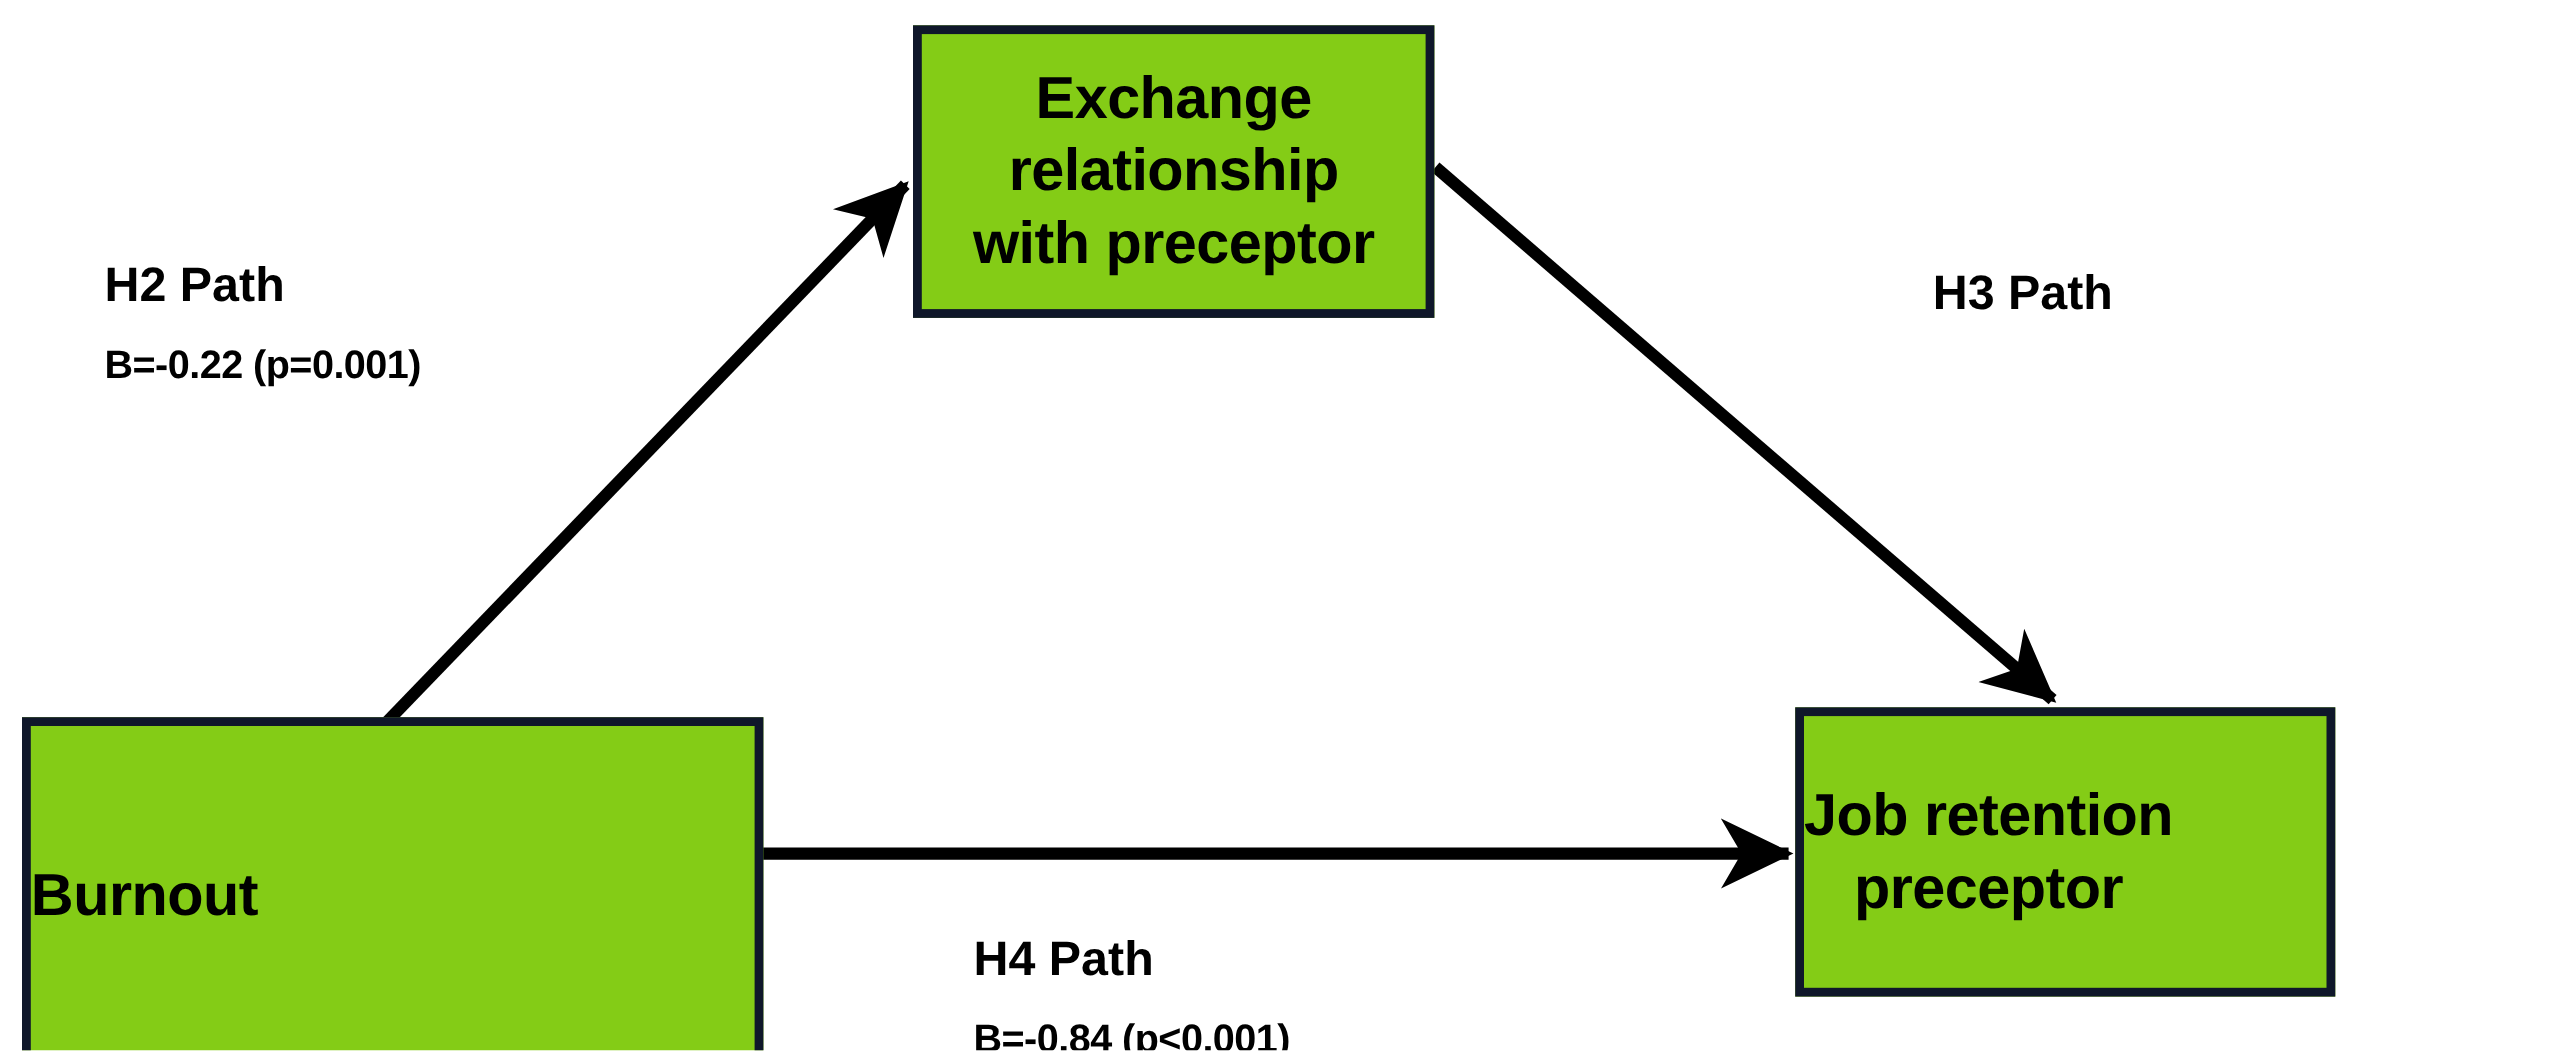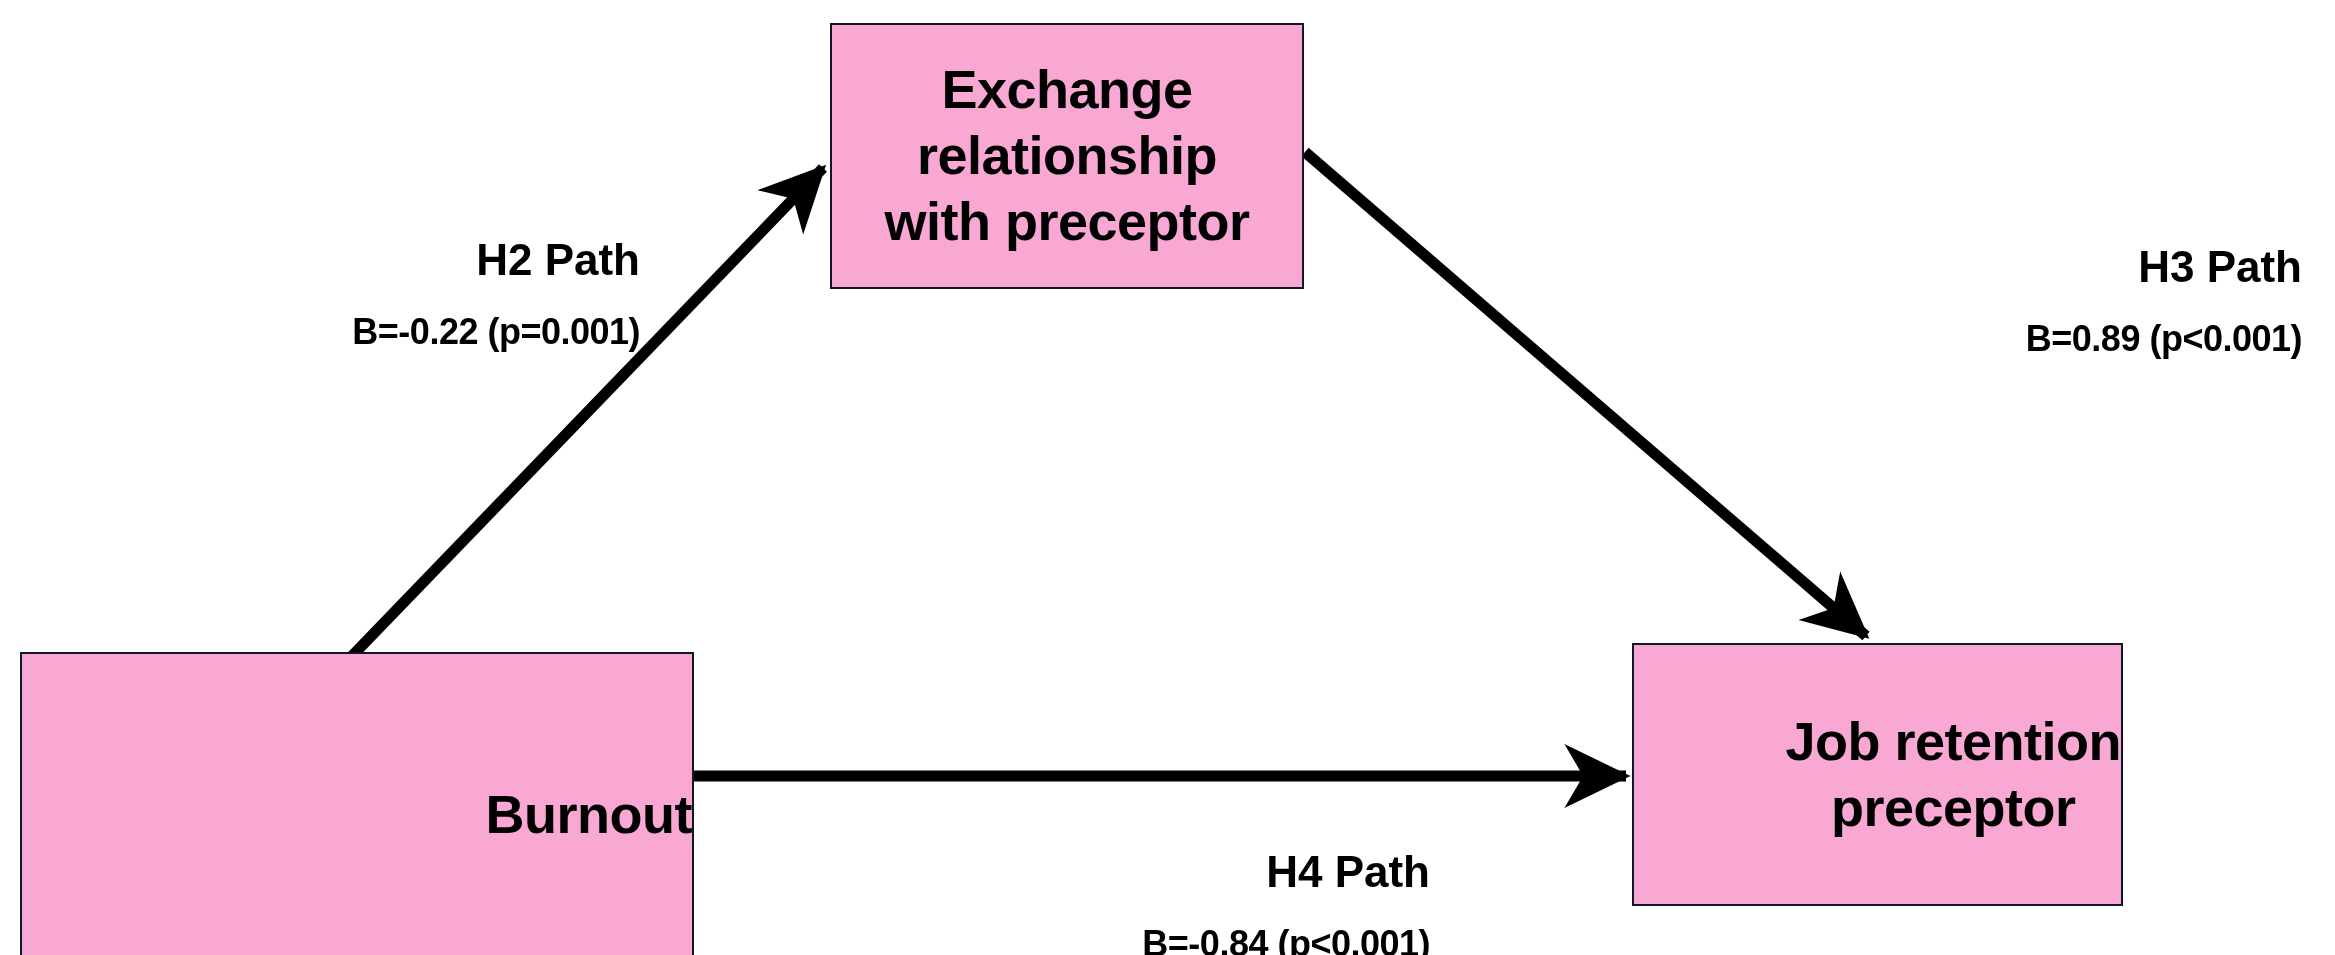--- a/index.html
+++ b/index.html
@@ -11,25 +11,25 @@
     position: relative;
     width: 2335px;
     height: 955px;
     background: #ffffff;
     overflow: hidden;
     font-family: "Liberation Sans", sans-serif;
   }
   .node {
     position: absolute;
     box-sizing: border-box;
-    border: 2px solid #0f172a;
-    background: #f9a8d4;
+    border: 8px solid #0f172a;
+    background: #84cc16;
     display: flex;
     align-items: center;
-    justify-content: flex-end;
+    justify-content: flex-start;
     text-align: center;
     z-index: 3;
   }
   .node-label {
     font-weight: bold;
     font-size: 54px;
     line-height: 1.22;
     color: #000000;
     letter-spacing: -0.5px;
     white-space: pre-line;
@@ -55,21 +55,21 @@
   #arrow-layer {
     position: absolute;
     left: 0;
     top: 0;
     width: 2335px;
     height: 955px;
     z-index: 2;
   }
   .path-label {
     position: absolute;
-    text-align: right;
+    text-align: left;
     font-weight: bold;
     color: #000000;
     line-height: 1.30;
     white-space: pre-line;
     z-index: 4;
   }
   .path-label .line1 {
     display: block;
     font-size: 44px;
     letter-spacing: 0px;
@@ -139,21 +139,20 @@
 preceptor</span>
   </div>
 
   <div class="path-label" id="label-h2">
     <span class="line1">H2 Path</span>
     <span class="line2">B=-0.22 (p=0.001)</span>
   </div>
 
   <div class="path-label" id="label-h3">
     <span class="line1">H3 Path</span>
-    <span class="line2">B=0.89 (p&lt;0.001)</span>
   </div>
 
   <div class="path-label" id="label-h1">
   </div>
 
   <div class="path-label" id="label-h4">
     <span class="line1">H4 Path</span>
     <span class="line2">B=-0.84 (p&lt;0.001)</span>
   </div>
 

